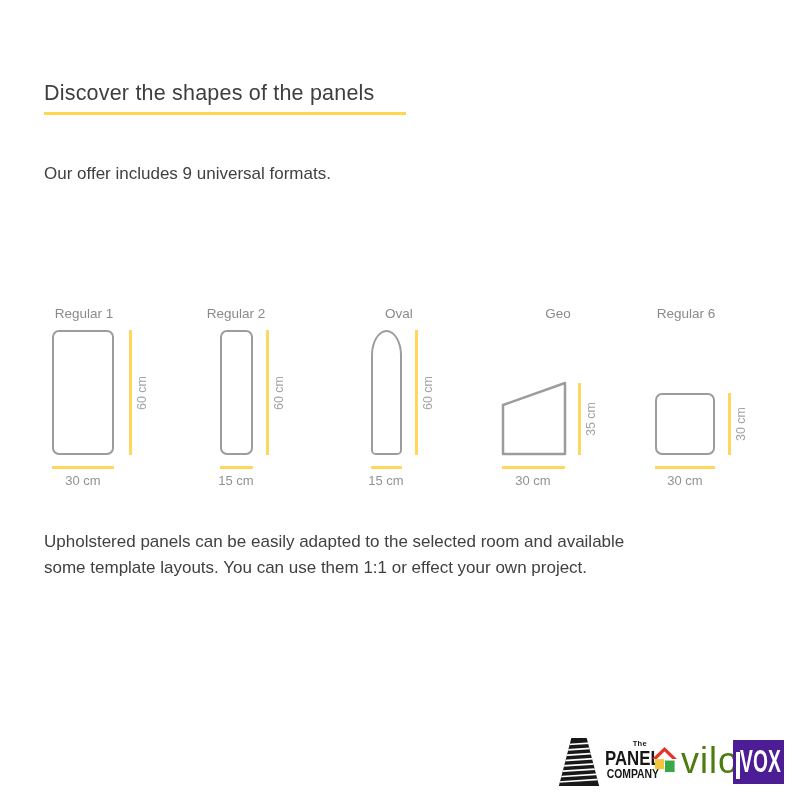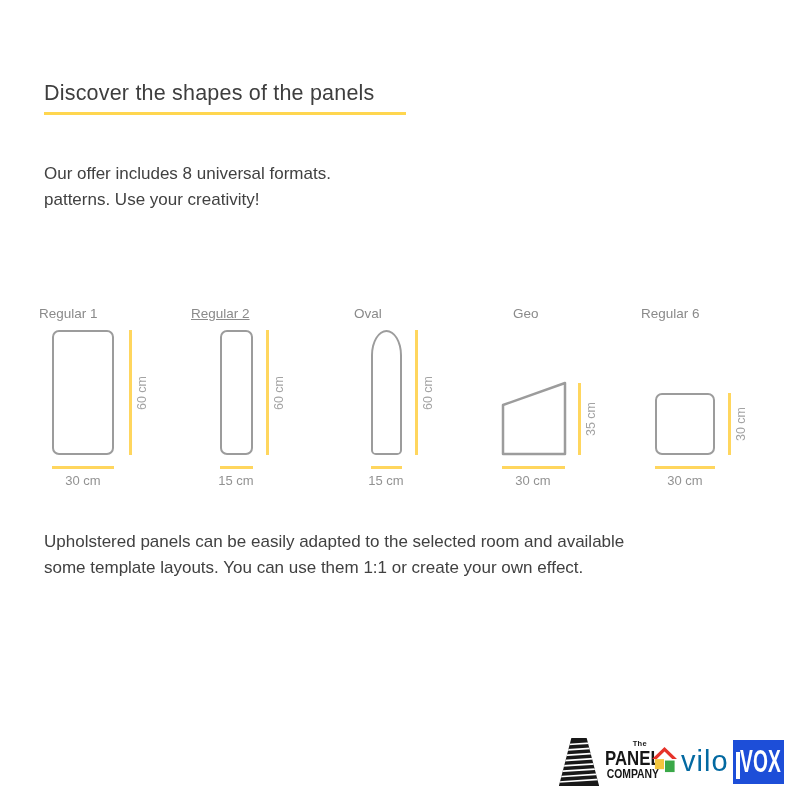--- a/index.html
+++ b/index.html
@@ -9,66 +9,65 @@
   
   .page-title{position:absolute;left:44px;top:81px;font-size:21.5px;color:#3e3e3e;letter-spacing:.2px;}
   .title-underline{position:absolute;left:44px;top:112px;width:362px;height:3px;background:#ffd64f;}
 
   
   .para{position:absolute;left:44px;color:#414141;font-size:17px;line-height:26px;}
   .para-intro{top:161px;}
   .para-outro{top:529px;}
 
   
-  .fig-label{position:absolute;top:306px;width:90px;font-size:13.5px;color:#8a8a8a;}
+  .fig-label{position:absolute;top:306px;width:90px;text-align:center;font-size:13.5px;color:#8a8a8a;}
   .shape{position:absolute;box-sizing:border-box;border:2px solid #9c9c9c;background:#fff;}
   .vline{position:absolute;width:2.5px;background:#ffd65e;}
   .hline{position:absolute;height:2.5px;top:466px;background:#ffd65e;}
   .vdim{position:absolute;width:20px;display:flex;align-items:center;justify-content:center;}
   .vdim span{transform:rotate(-90deg);white-space:nowrap;font-size:12.5px;color:#a3a3a3;}
   .hdim{position:absolute;top:473px;width:80px;text-align:center;font-size:13px;color:#929292;}
 
   .rounded{border-radius:7px;}
   .oval{border-radius:16px 16px 5px 5px / 26px 26px 5px 5px;}
 
   
   .pc-icon{position:absolute;left:557px;top:737px;}
   .pc-text{position:absolute;left:605px;top:739px;color:#161616;text-align:center;}
   .pc-the{font-size:7.5px;font-weight:bold;letter-spacing:.3px;}
   .pc-panel{font-size:21px;font-weight:bold;line-height:19px;transform:scaleX(.8);transform-origin:left;}
   .pc-company{font-size:13px;font-weight:bold;line-height:13px;transform:scaleX(.8);transform-origin:left;}
   .vilo{position:absolute;left:652px;top:744px;display:flex;align-items:center;}
-  .vilo-word{font-size:29px;color:#0369a1;letter-spacing:1px;margin-left:4px;line-height:34px;}
-  .vox{position:absolute;left:733px;top:740px;width:51px;height:44px;background:#1d4ed8;display:flex;align-items:center;justify-content:center;}
+  .vilo-word{font-size:36px;color:#4d7c0f;letter-spacing:1px;margin-left:4px;line-height:34px;}
+  .vox{position:absolute;left:733px;top:740px;width:51px;height:44px;background:#4c1d95;display:flex;align-items:center;justify-content:center;}
   .vox-notch{position:absolute;left:3px;top:12px;width:4px;height:27px;background:#ffffff;}
   .vox-word{color:#fff;font-weight:bold;font-size:31px;transform:scaleX(.62);letter-spacing:0;padding-left:7px;}
 </style>
 </head>
 <body>
 
 <div class="canvas">
 
   <div class="page-title">Discover the shapes of the panels</div>
   <div class="title-underline"></div>
 
   <div class="para para-intro">
-    <div>Our offer includes 8 universal formats.</div>
-    <div>patterns. Use your creativity!</div>
+    <div>Our offer includes 9 universal formats.</div>
   </div>
 
   <div class="fig-label" style="left:39px;">Regular 1</div>
   <div class="shape rounded" style="left:52px;top:330px;width:62px;height:125px;"></div>
   <div class="vline" style="left:129px;top:330px;height:125px;"></div>
   <div class="vdim" style="left:132px;top:330px;height:125px;">
       <span>60 cm</span>
     </div>
   <div class="hline" style="left:52px;width:62px;"></div>
   <div class="hdim" style="left:43px;">30 cm</div>
 
-  <div class="fig-label" style="left:191px;text-decoration:underline;">Regular 2</div>
+  <div class="fig-label" style="left:191px;">Regular 2</div>
   <div class="shape rounded" style="left:220px;top:330px;width:33px;height:125px;"></div>
   <div class="vline" style="left:266px;top:330px;height:125px;"></div>
   <div class="vdim" style="left:269px;top:330px;height:125px;">
       <span>60 cm</span>
     </div>
   <div class="hline" style="left:220px;width:33px;"></div>
   <div class="hdim" style="left:196px;">15 cm</div>
 
   <div class="fig-label" style="left:354px;">Oval</div>
   <div class="shape oval" style="left:371px;top:330px;width:31px;height:125px;"></div>
@@ -94,21 +93,21 @@
   <div class="shape rounded" style="left:655px;top:393px;width:60px;height:62px;"></div>
   <div class="vline" style="left:728px;top:393px;height:62px;"></div>
   <div class="vdim" style="left:731px;top:393px;height:62px;">
       <span>30 cm</span>
     </div>
   <div class="hline" style="left:655px;width:60px;"></div>
   <div class="hdim" style="left:645px;">30 cm</div>
 
   <div class="para para-outro">
     <div>Upholstered panels can be easily adapted to the selected room and available</div>
-    <div>some template layouts. You can use them 1:1 or create your own effect.</div>
+    <div>some template layouts. You can use them 1:1 or effect your own project.</div>
   </div>
 
   <svg class="pc-icon" width="44" height="50" viewBox="0 0 46 52">
     <defs>
         <clipPath id="pcClip">
           <polygon points="15,1 31,1 44,51 2,51"></polygon>
         </clipPath>
       </defs>
     <g clip-path="url(#pcClip)">
       <rect x="0" y="0" width="46" height="52" fill="#181818"></rect>

